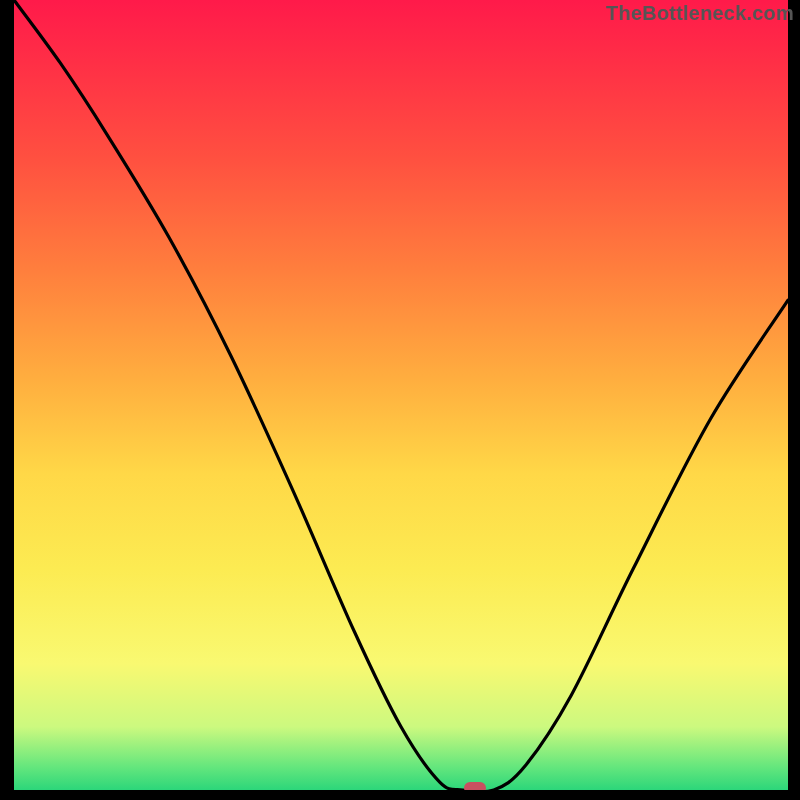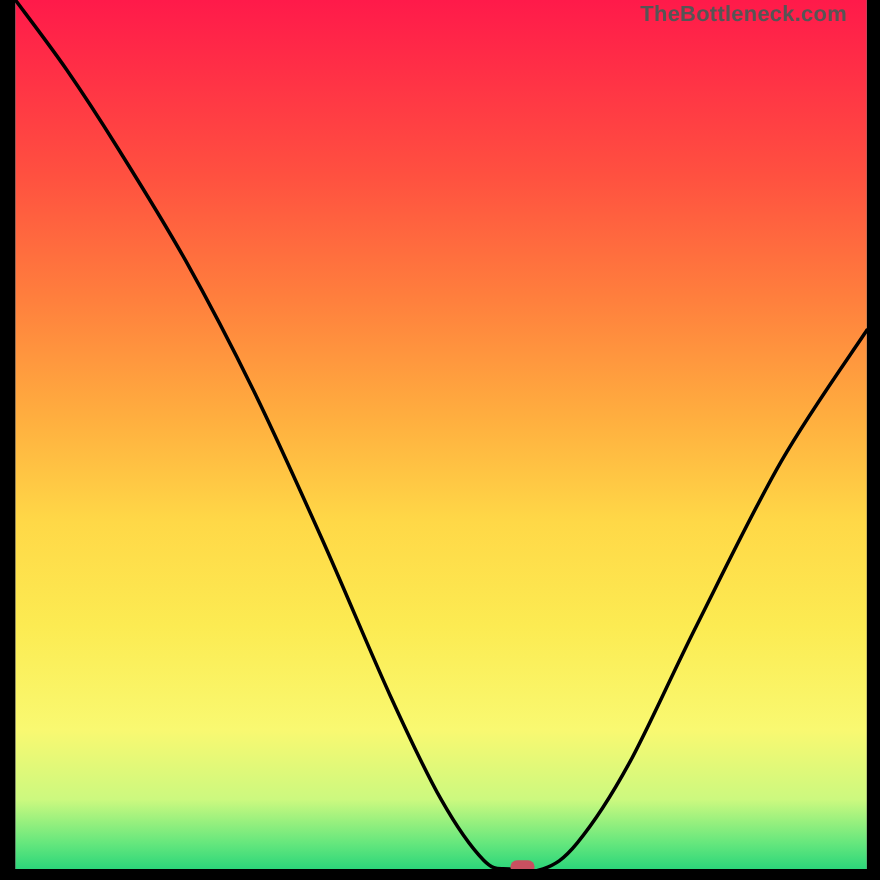--- a/index.html
+++ b/index.html
@@ -35,21 +35,21 @@
       #ffd847 60%,
       #fceb52 72%,
       #f9f971 84%,
       #ccf97f 92%,
       #66e77d 97%,
       #2cd67a 100%);
   }
   .watermark {
     position: absolute;
     top: 2px;
-    right: 30px;
+    right: 6px;
     font-size: 20px;
     font-weight: bold;
     color: #555;
     letter-spacing: 0.2px;
     user-select: none;
   }
   svg.curve {
     position: absolute;
     left: 14px;
     right: 12px;

